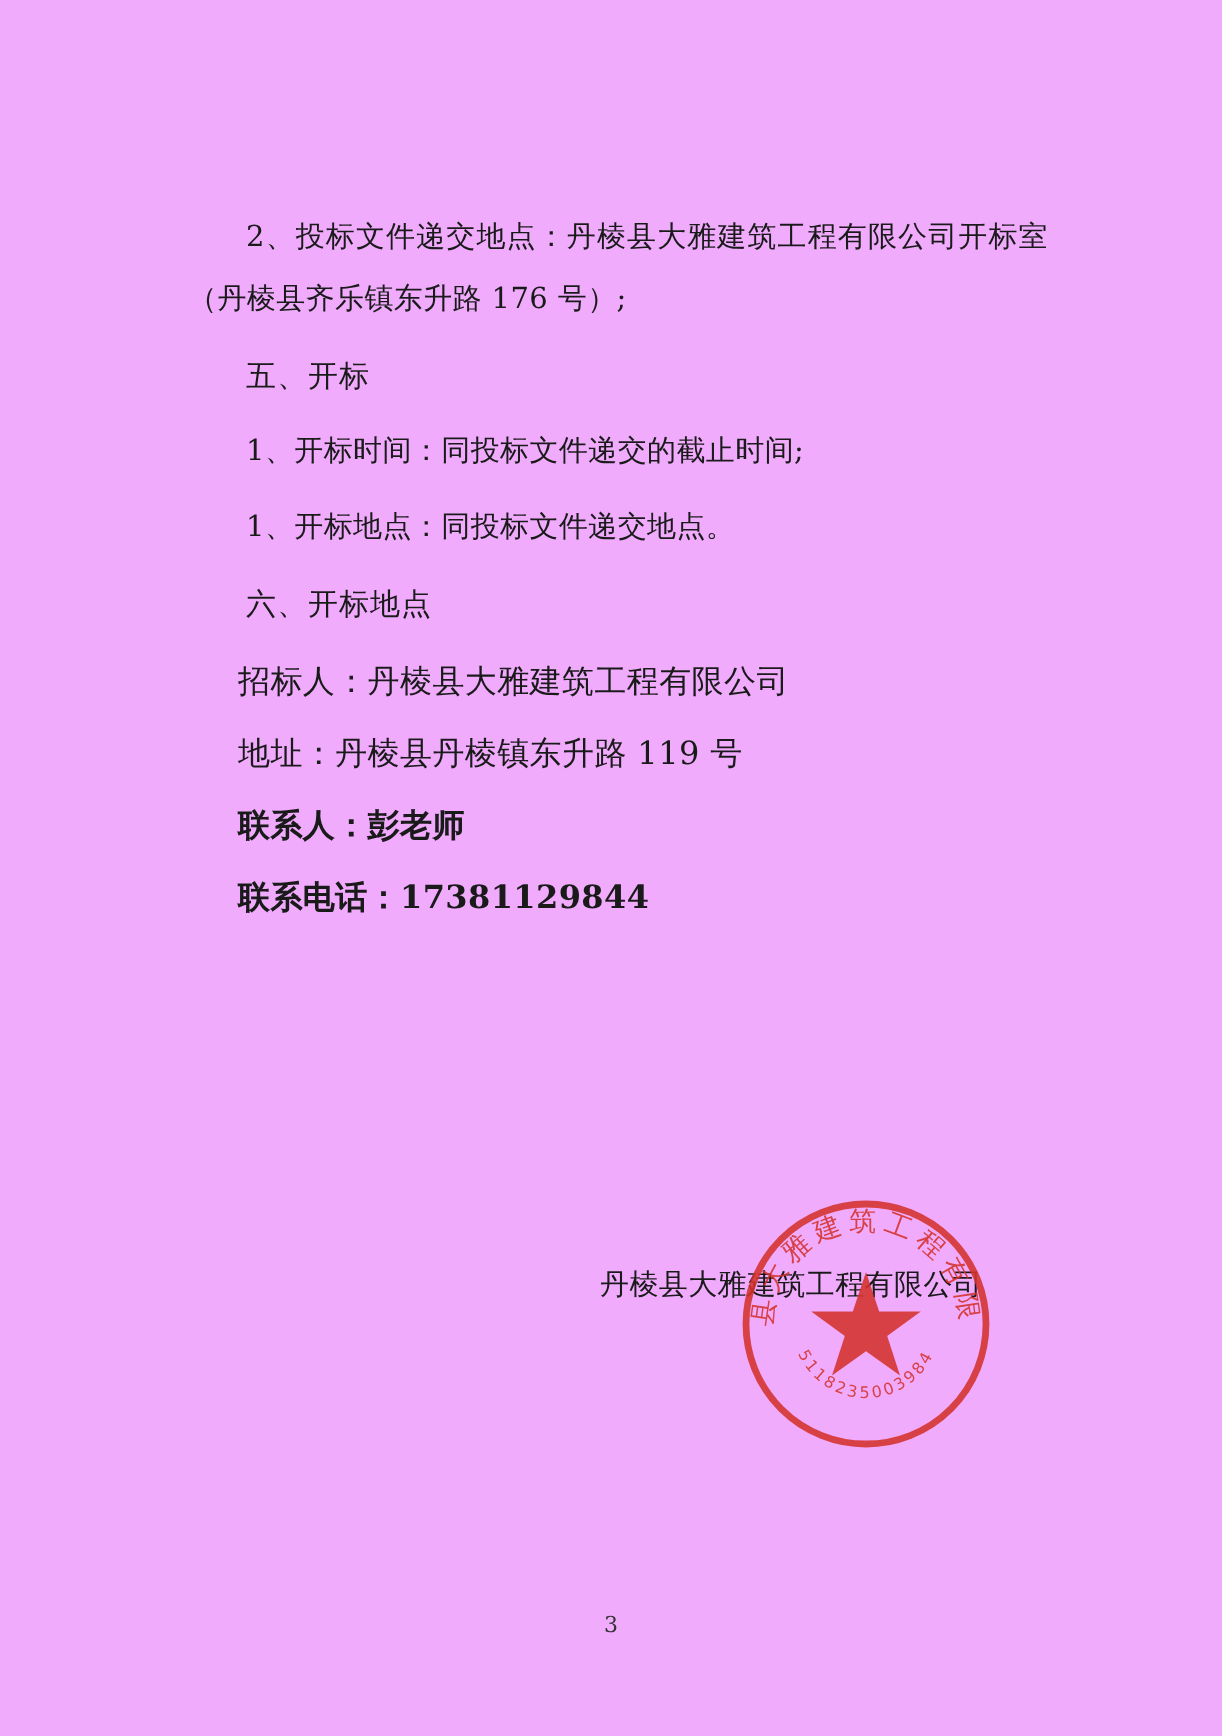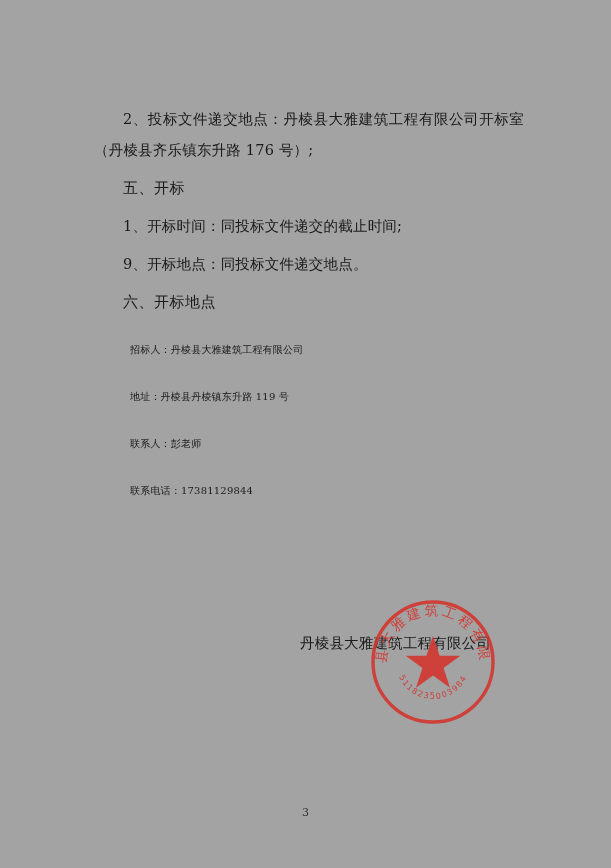--- a/index.html
+++ b/index.html
@@ -13,21 +13,21 @@
     font-family: "DejaVu Serif", "Liberation Serif", serif;
     color: #1a1a1a;
     position: relative;
     overflow: hidden;
   }
   .page {
     position: absolute;
     inset: 0;
     width: 611px;
     height: 868px;
-    background: #a3a3a3;
+    background: #f0abfc;
   }
   .content {
     position: absolute;
     left: 94px;
     top: 104px;
     width: 430px;
   }
   .para {
     font-size: 14.5px;
     line-height: 31px;
@@ -44,28 +44,28 @@
     line-height: 31px;
     font-weight: normal;
     margin: 0 0 7px 0;
     text-indent: 29px;
     letter-spacing: 0.5px;
   }
   .contact-block {
     margin-top: 2px;
   }
   .contact-line {
-    font-size: 10px;
+    font-size: 16px;
     line-height: 31px;
-    margin: 16px;
+    margin: 5px;
     text-indent: 20px;
     letter-spacing: 0.2px;
   }
   .contact-line.bold {
-    font-weight: normal;
+    font-weight: bold;
   }
   .sign-block {
     position: absolute;
     left: 300px;
     top: 628px;
     width: 250px;
     text-align: left;
   }
   .sign-line {
     font-size: 14.5px;
@@ -106,21 +106,21 @@
 
   <div class="content">
 
     <p class="para indent">2、投标文件递交地点：丹棱县大雅建筑工程有限公司开标室（丹棱县齐乐镇东升路 176 号）;</p>
 
 
     <p class="heading">五、开标</p>
 
     <p class="para indent">1、开标时间：同投标文件递交的截止时间;</p>
 
-    <p class="para indent">9、开标地点：同投标文件递交地点。</p>
+    <p class="para indent">1、开标地点：同投标文件递交地点。</p>
 
     <p class="heading">六、开标地点</p>
 
     <div class="contact-block">
       <p class="contact-line">招标人：丹棱县大雅建筑工程有限公司</p>
       <p class="contact-line">地址：丹棱县丹棱镇东升路 119 号</p>
       <p class="contact-line bold">联系人：彭老师</p>
       <p class="contact-line bold">联系电话：17381129844</p>
     </div>
 

